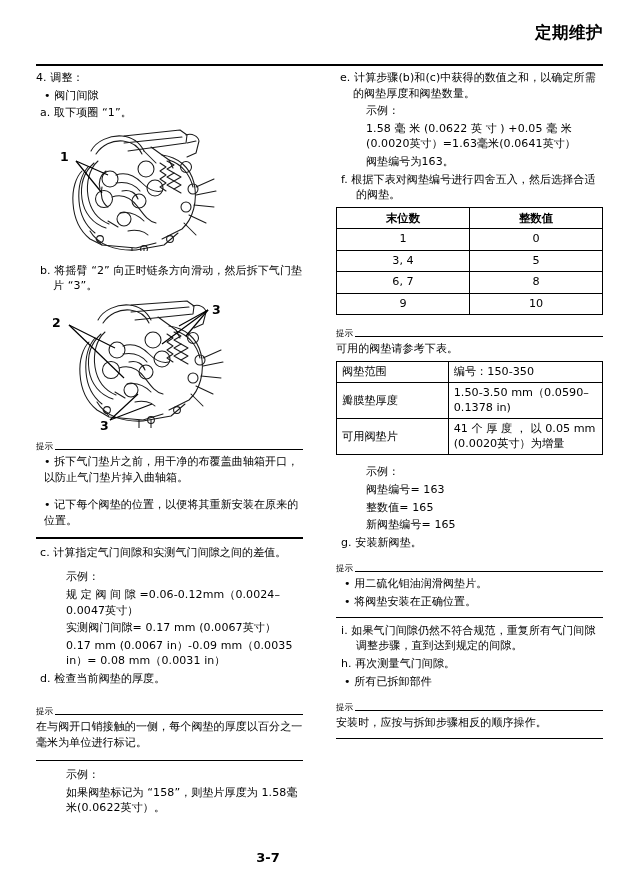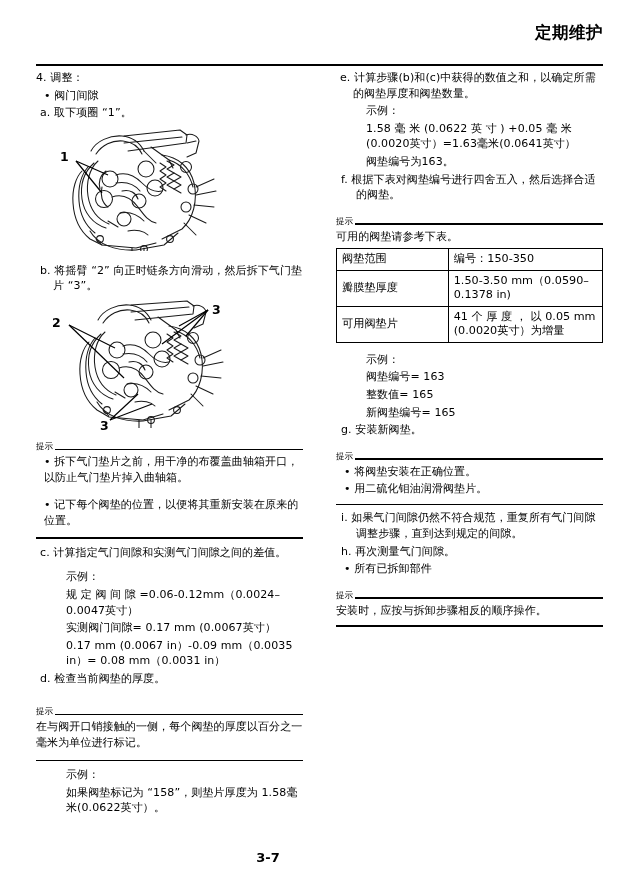--- a/index.html
+++ b/index.html
@@ -361,20 +361,46 @@
 
   <div class="col col-right">
 
     <div class="para lvl-step">e. 计算步骤(b)和(c)中获得的数值之和，以确定所需的阀垫厚度和阀垫数量。</div>
     <div class="para lvl-inner">示例：</div>
     <div class="para lvl-inner">1.58 毫 米 (0.0622 英 寸 ) +0.05 毫 米 (0.0020英寸）=1.63毫米(0.0641英寸）</div>
     <div class="para lvl-inner">阀垫编号为163。</div>
 
     <div class="para lvl-step2">f. 根据下表对阀垫编号进行四舍五入，然后选择合适的阀垫。</div>
 
+    <table class="data">
+      <thead>
+        <tr>
+          <th>末位数</th>
+          <th>整数值</th>
+        </tr>
+      </thead>
+      <tbody>
+        <tr>
+          <td class="c">1</td>
+          <td class="c">0</td>
+        </tr>
+        <tr>
+          <td class="c">3, 4</td>
+          <td class="c">5</td>
+        </tr>
+        <tr>
+          <td class="c">6, 7</td>
+          <td class="c">8</td>
+        </tr>
+        <tr>
+          <td class="c">9</td>
+          <td class="c">10</td>
+        </tr>
+      </tbody>
+    </table>
 
     <div class="note">
       <div class="note-head">
         <span class="note-label">提示</span>
         <span class="note-line"></span>
       </div>
       <div class="note-body">
         <div class="para">可用的阀垫请参考下表。</div>
       </div>
     </div>
@@ -402,22 +428,22 @@
     <div class="para lvl-inner">新阀垫编号= 165</div>
 
     <div class="para lvl-step2">g. 安装新阀垫。</div>
 
     <div class="note">
       <div class="note-head">
         <span class="note-label">提示</span>
         <span class="note-line"></span>
       </div>
       <div class="note-body">
+        <div class="para lvl-bullet">• 用二硫化钼油润滑阀垫片。</div>
         <div class="para lvl-bullet">• 将阀垫安装在正确位置。</div>
-        <div class="para lvl-bullet">• 用二硫化钼油润滑阀垫片。</div>
       </div>
     </div>
 
     <div class="hr hr-tight"></div>
 
     <div class="para lvl-step2">i. 如果气门间隙仍然不符合规范，重复所有气门间隙调整步骤，直到达到规定的间隙。</div>
     <div class="para lvl-step2">h. 再次测量气门间隙。</div>
 
     <div class="para lvl-bullet">• 所有已拆卸部件</div>
 

